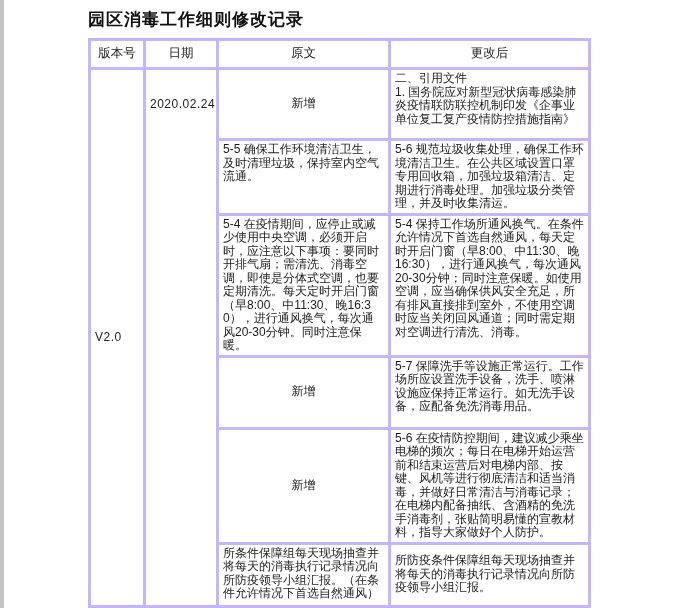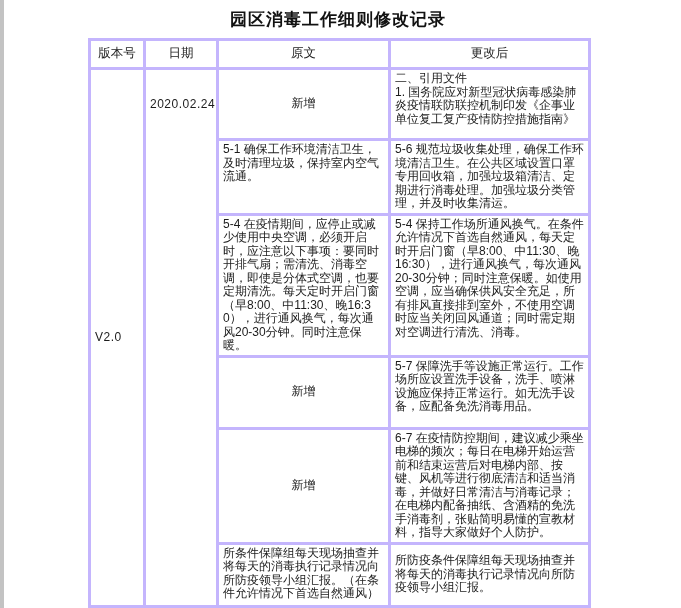--- a/index.html
+++ b/index.html
@@ -10,21 +10,21 @@
     overflow:hidden;
     font-family:"Liberation Sans","DejaVu Sans",sans-serif;
     color:#1c1c1c;
   }
   .edge-strip{
     position:absolute;left:0;top:0;width:4px;height:608px;
     background:#c3c3c3;
   }
   .doc-title{
     position:absolute;left:88px;top:8px;width:500px;
-    text-align:center;
+    text-align:left;
     font-size:17px;font-weight:bold;color:#111;
     letter-spacing:1px;
   }
   table.rev-table{
     position:absolute;left:88px;top:38px;
     width:500px;
     border-collapse:collapse;table-layout:fixed;
   }
   .rev-table th,.rev-table td{
     border:3px solid #c4b5fd;
@@ -82,33 +82,33 @@
     <th>更改后</th>
   </tr>
   <tr style="height:71px">
     <td rowspan="6" class="version-cell">V2.0</td>
     <td rowspan="6" class="date-cell">2020.02.24</td>
     <td class="center-cell">新增</td>
     <td class="txt">二、引用文件
 1. 国务院应对新型冠状病毒感染肺炎疫情联防联控机制印发《企事业单位复工复产疫情防控措施指南》</td>
   </tr>
   <tr style="height:74px">
-    <td class="txt">5-1 确保工作环境清洁卫生，及时清理垃圾，保持室内空气流通。</td>
+    <td class="txt">5-5 确保工作环境清洁卫生，及时清理垃圾，保持室内空气流通。</td>
     <td class="txt">5-6 规范垃圾收集处理，确保工作环境清洁卫生。在公共区域设置口罩专用回收箱，加强垃圾箱清洁、定期进行消毒处理。加强垃圾分类管理，并及时收集清运。</td>
   </tr>
   <tr style="height:142px">
     <td class="txt">5-4 在疫情期间，应停止或减少使用中央空调，必须开启时，应注意以下事项：要同时开排气扇；需清洗、消毒空调，即使是分体式空调，也要定期清洗。每天定时开启门窗（早8:00、中11:30、晚16:30），进行通风换气，每次通风20-30分钟。同时注意保暖。</td>
     <td class="txt">5-4 保持工作场所通风换气。在条件允许情况下首选自然通风，每天定时开启门窗（早8:00、中11:30、晚16:30），进行通风换气，每次通风20-30分钟；同时注意保暖。如使用空调，应当确保供风安全充足，所有排风直接排到室外，不使用空调时应当关闭回风通道；同时需定期对空调进行清洗、消毒。</td>
   </tr>
   <tr style="height:72px">
     <td class="center-cell">新增</td>
     <td class="txt">5-7 保障洗手等设施正常运行。工作场所应设置洗手设备，洗手、喷淋设施应保持正常运行。如无洗手设备，应配备免洗消毒用品。</td>
   </tr>
   <tr style="height:112px">
     <td class="center-cell">新增</td>
-    <td class="txt">6-7 在疫情防控期间，建议减少乘坐电梯的频次；每日在电梯开始运营前和结束运营后对电梯内部、按键、风机等进行彻底清洁和适当消毒，并做好日常清洁与消毒记录；在电梯内配备抽纸、含酒精的免洗手消毒剂，张贴简明易懂的宣教材料，指导大家做好个人防护。</td>
+    <td class="txt">5-6 在疫情防控期间，建议减少乘坐电梯的频次；每日在电梯开始运营前和结束运营后对电梯内部、按键、风机等进行彻底清洁和适当消毒，并做好日常清洁与消毒记录；在电梯内配备抽纸、含酒精的免洗手消毒剂，张贴简明易懂的宣教材料，指导大家做好个人防护。</td>
   </tr>
   <tr style="height:63px">
     <td class="txt">所条件保障组每天现场抽查并将每天的消毒执行记录情况向所防疫领导小组汇报。（在条件允许情况下首选自然通风）</td>
     <td class="txt vmid">所防疫条件保障组每天现场抽查并将每天的消毒执行记录情况向所防疫领导小组汇报。</td>
   </tr>
 </tbody>
   </table>
 
 </body></html>

